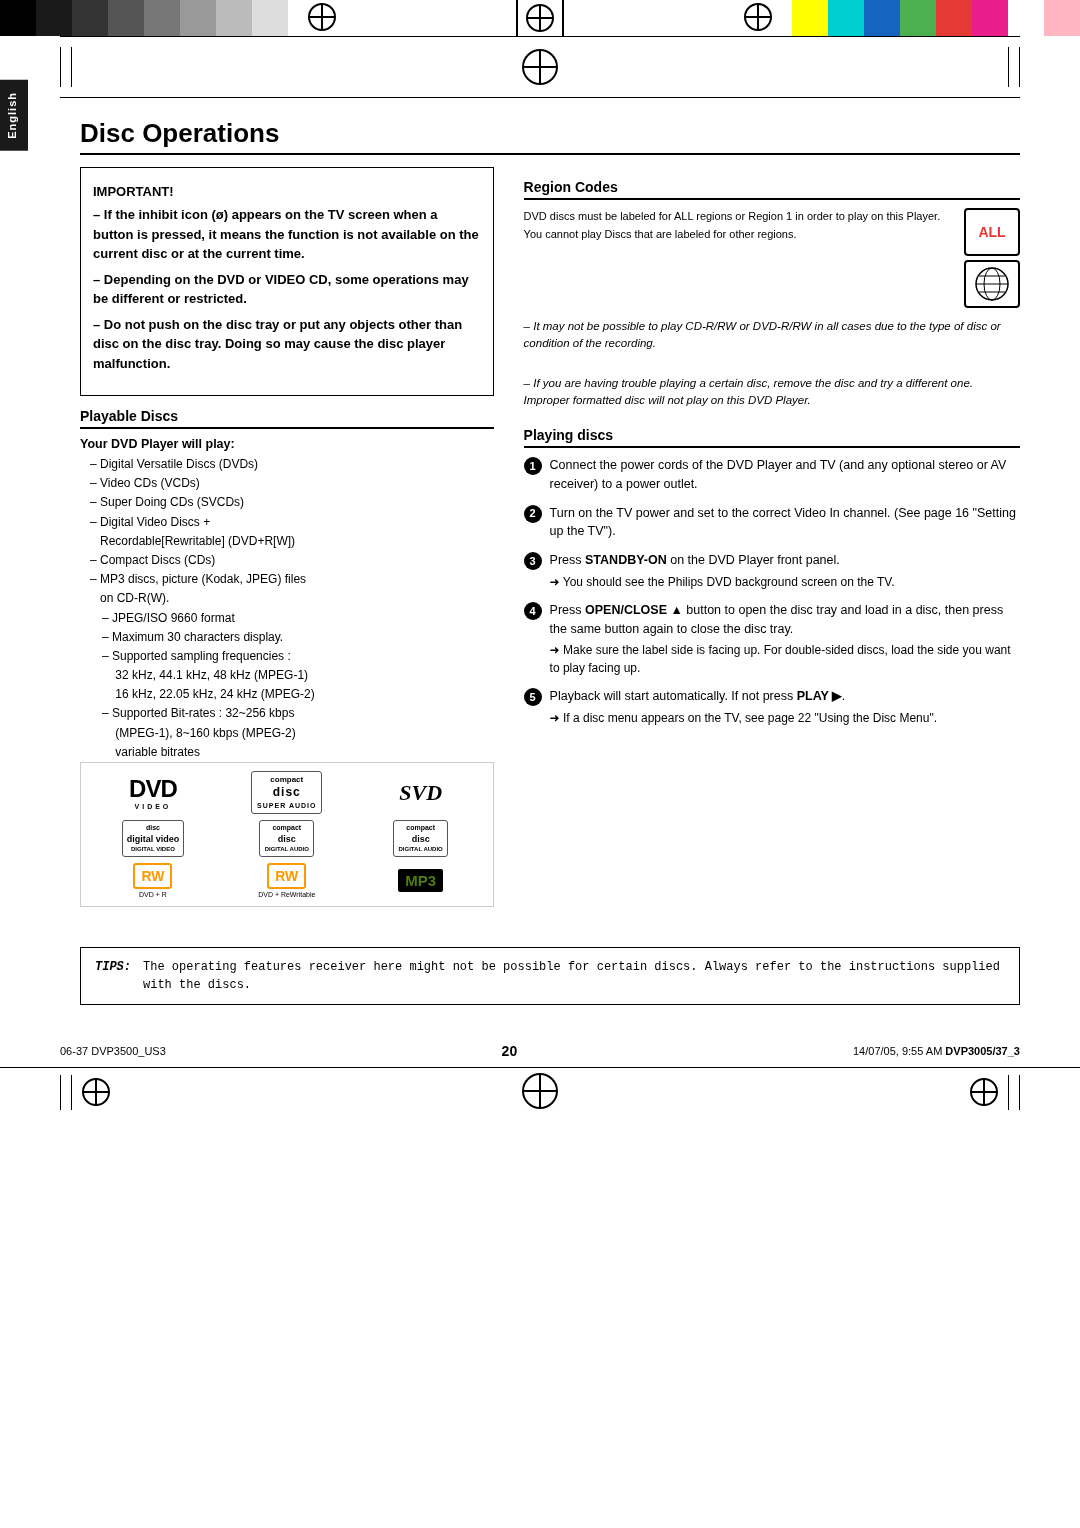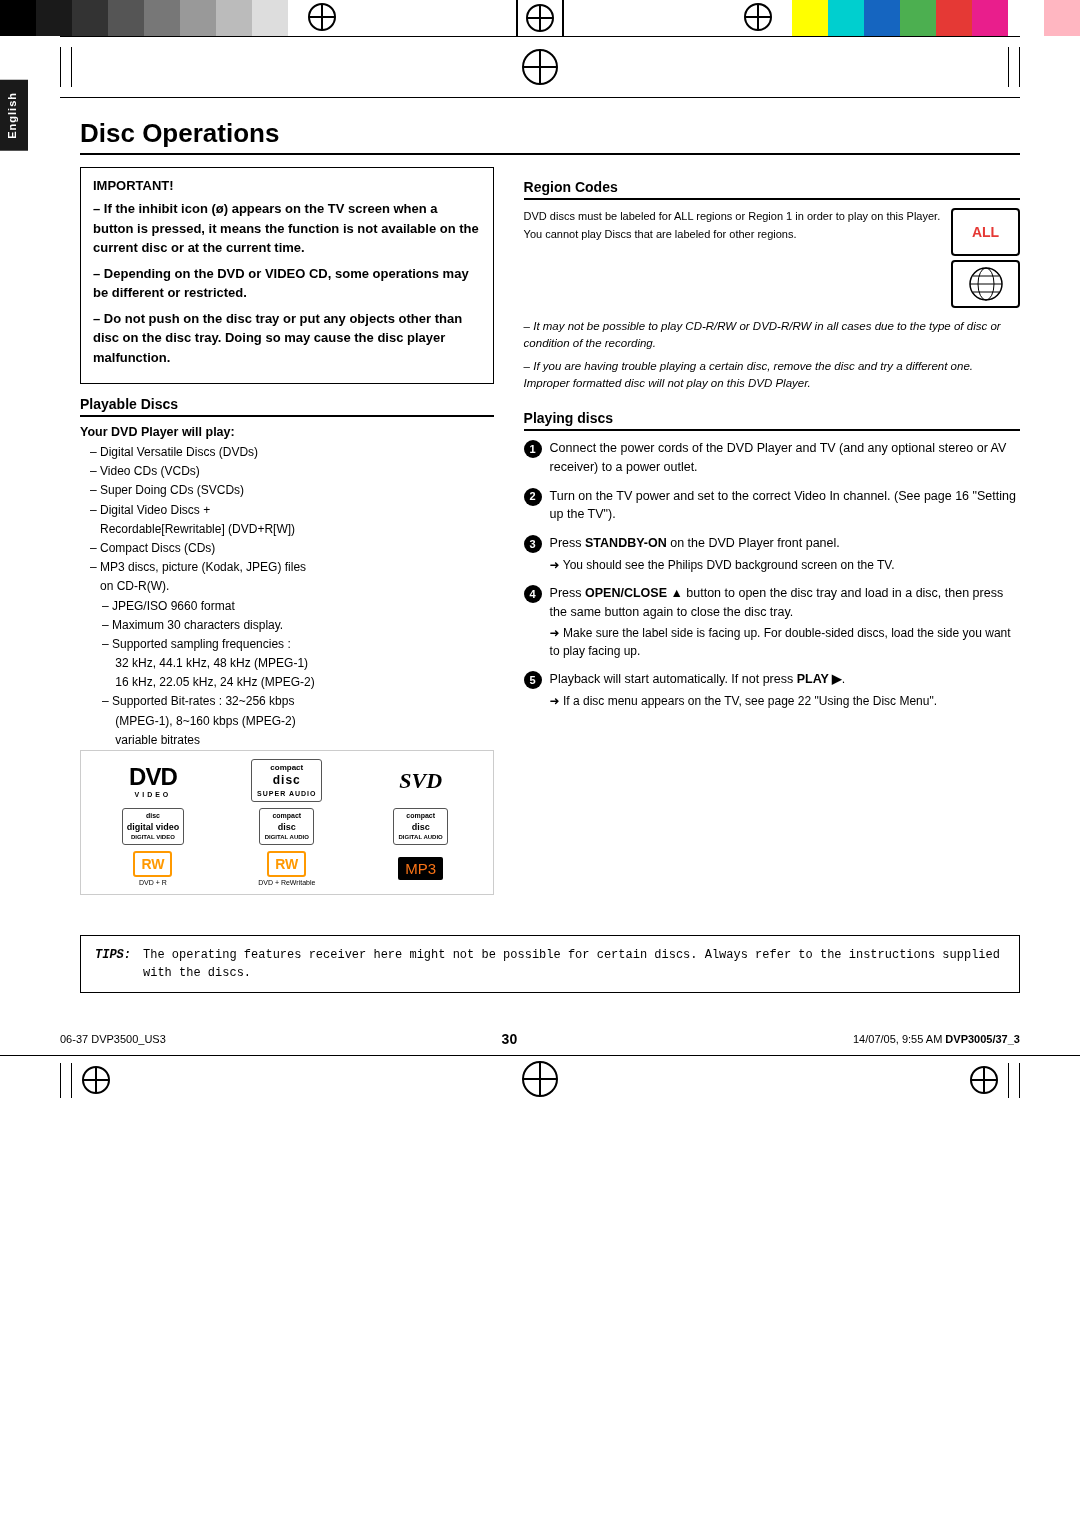--- a/index.html
+++ b/index.html
@@ -110,21 +110,21 @@
     .col-left {
       flex: 0 0 44%;
     }
     .col-right {
       flex: 1;
     }
 
     
     .important-box {
       border: 1px solid #000;
-      padding: 10px 12px;
+      padding: 16px 12px;
       margin-bottom: 12px;
     }
     .important-title {
       font-weight: bold;
       font-size: 13px;
       margin-bottom: 6px;
     }
     .important-text {
       font-size: 13px;
       line-height: 1.5;
@@ -192,21 +192,21 @@
 
     
     .region-icons {
       float: right;
       margin-left: 10px;
       display: flex;
       flex-direction: column;
       gap: 4px;
     }
     .region-icon {
-      width: 69px;
+      width: 56px;
       height: 48px;
       border: 2px solid #000;
       border-radius: 4px;
       display: flex;
       align-items: center;
       justify-content: center;
       font-size: 11px;
       font-weight: bold;
       background: #fff;
     }
@@ -509,21 +509,21 @@
           <div style="font-weight:bold; font-size:14px; border: 2px solid #f90; border-radius:3px; padding: 3px 6px; color:#f90;">RW</div>
           <div style="font-size:7px; color:#000; margin-top:2px;">DVD + R</div>
         </div>
 
         <div class="disc-logo">
           <div style="font-weight:bold; font-size:14px; border: 2px solid #f90; border-radius:3px; padding: 3px 6px; color:#f90;">RW</div>
           <div style="font-size:7px; color:#000; margin-top:2px;">DVD + ReWritable</div>
         </div>
 
         <div class="disc-logo">
-          <div style="background:#000; color:#f97316; font-weight:400; font-size:15px; padding:3px 7px; border-radius:2px;">MP3</div>
+          <div style="background:#000; color:#4d7c0f; font-weight:700; font-size:15px; padding:3px 7px; border-radius:2px;">MP3</div>
         </div>
       </div>
 
     </div>
 
     <div class="col-right">
 
       <div class="section-header">Region Codes</div>
 
       <div class="clearfix">
@@ -545,21 +545,21 @@
           </div>
         </div>
 
         <p class="small-text" style="line-height:1.6;">
           DVD discs must be labeled for ALL regions or Region 1 in order to play on this Player. You cannot play Discs that are labeled for other regions.
         </p>
       </div>
 
       <div class="helpful-hints" style="margin-top: 10px;">
         <p>– <em>It may not be possible to play CD-R/RW or DVD-R/RW in all cases due to the type of disc or condition of the recording.</em></p>
-        <p style="margin-top:5px;">– <em>If you are having trouble playing a certain disc, remove the disc and try a different one. Improper formatted disc will not play on this DVD Player.</em></p>
+        <p style="margin-top:22px;">– <em>If you are having trouble playing a certain disc, remove the disc and try a different one. Improper formatted disc will not play on this DVD Player.</em></p>
       </div>
 
       <div class="section-header" style="margin-top:18px;">Playing discs</div>
 
       <ol class="playing-list">
         <li>
           <span class="num circle">1</span>
           <div class="content">
             Connect the power cords of the DVD Player and TV (and any optional stereo or AV receiver) to a power outlet.
           </div>
@@ -598,21 +598,21 @@
 
   <div class="tips-box">
     <span class="tips-label">TIPS:</span>
     <span>The operating features receiver here might not be possible for certain discs.  Always refer to the instructions supplied with the discs.</span>
   </div>
 
 </div>
 
 <div class="footer">
   <span>06-37 DVP3500_US3</span>
-  <span class="page-number">30</span>
+  <span class="page-number">20</span>
   <div>
     <span>14/07/05, 9:55 AM</span>
     <span style="font-weight:bold;">DVP3005/37_3</span>
   </div>
 </div>
 
 <div style="display:flex; align-items:center; padding: 5px 60px; border-top: 1px solid #000; margin: 0 0 0 0;">
   <div style="flex:1; display:flex; align-items:center;">
     <div style="width:1px;height:35px;background:#000;margin-right:10px;"></div>
     <div style="width:1px;height:35px;background:#000;margin-right:10px;"></div>

